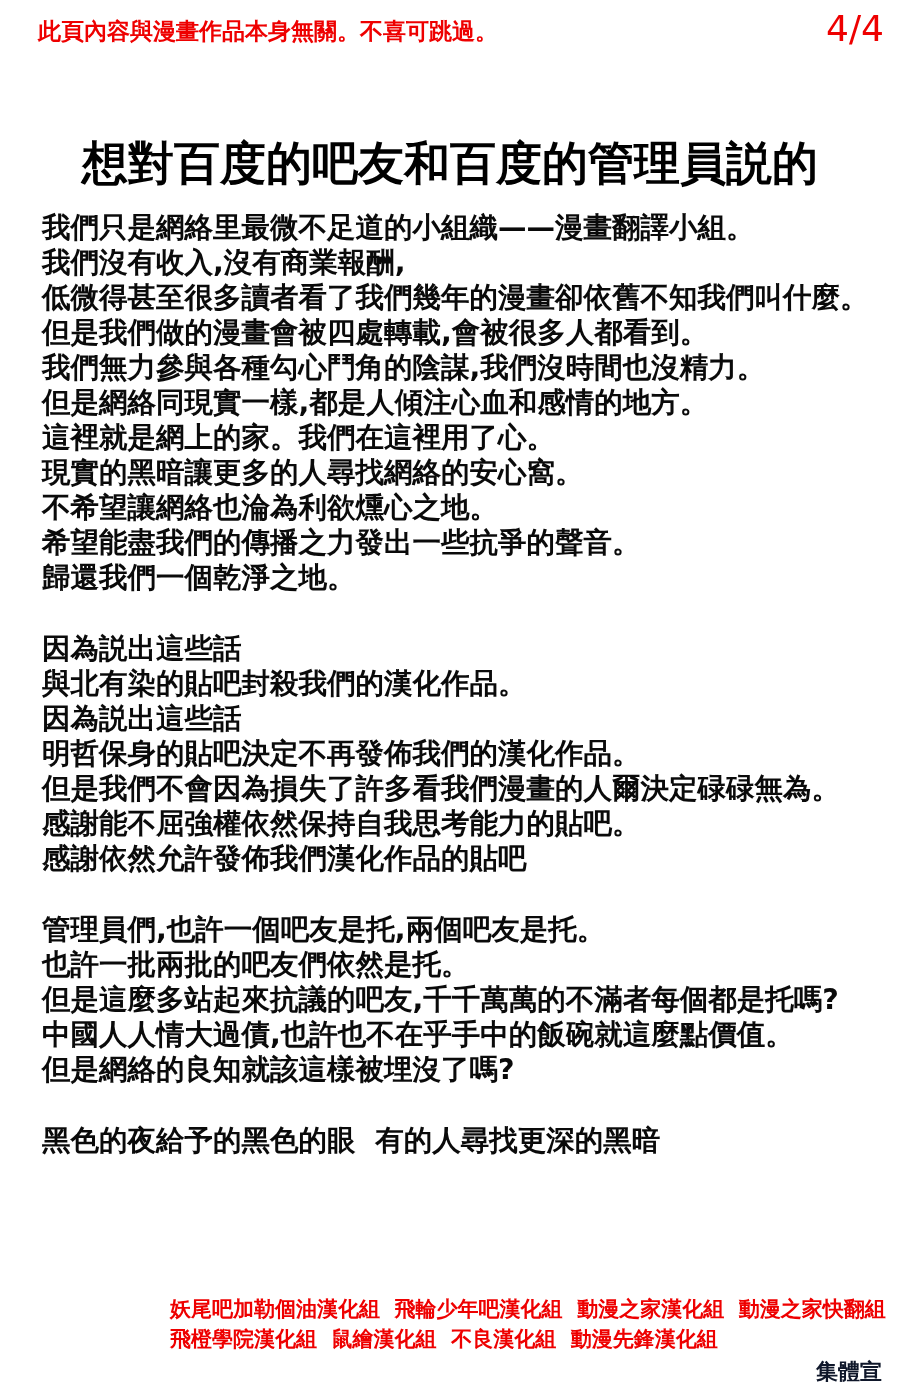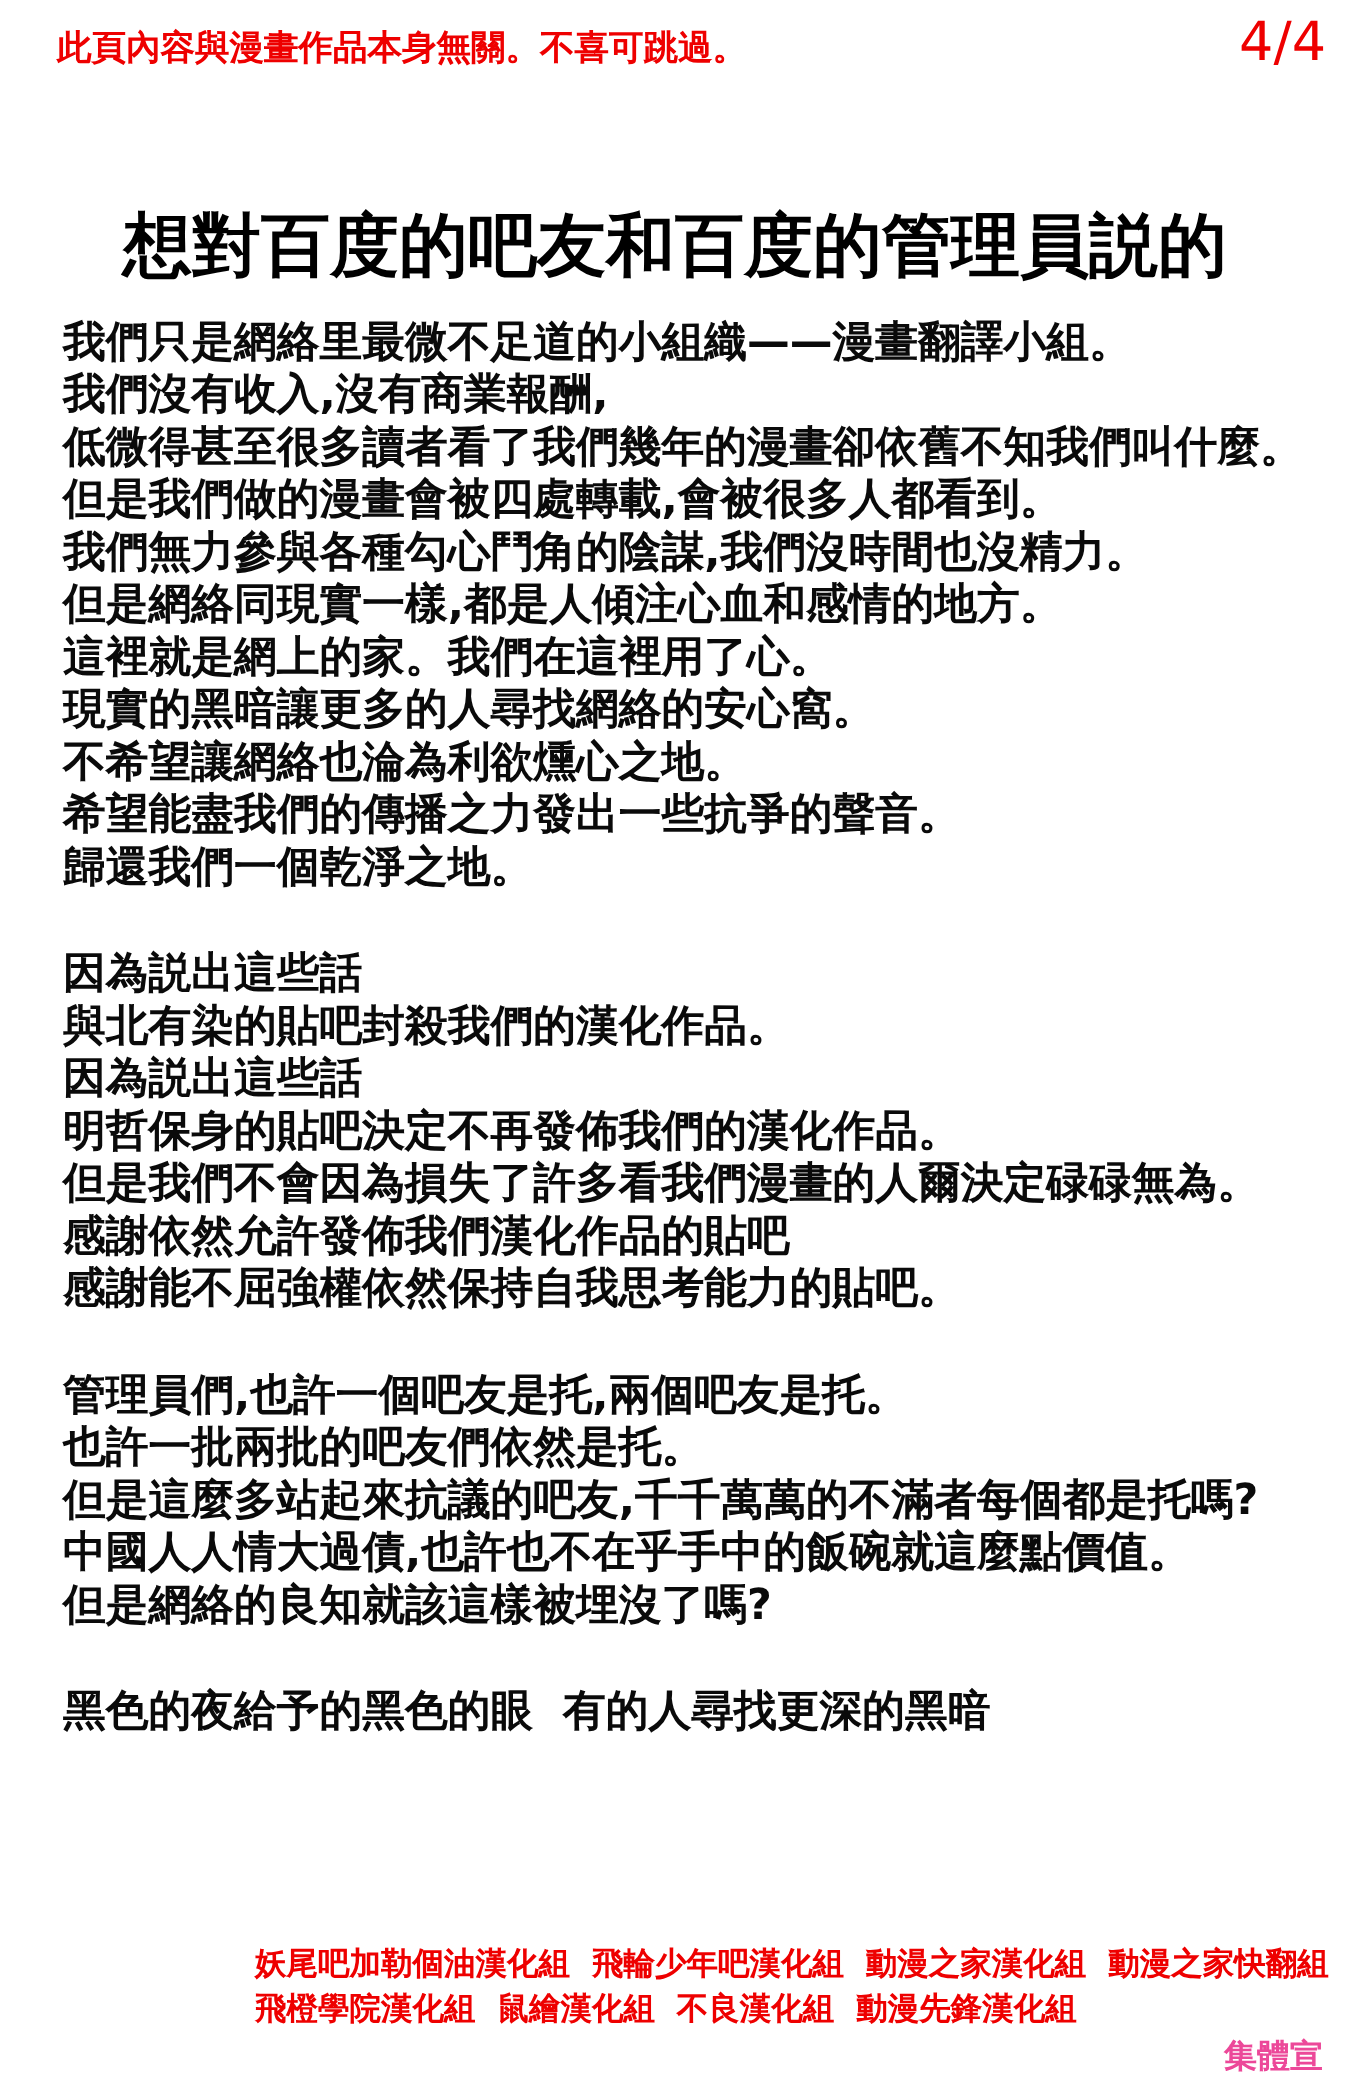--- a/index.html
+++ b/index.html
@@ -80,21 +80,21 @@
     height: 30px;
     white-space: pre;
     color: #ee0000;
   }
   .signature {
     margin-top: 4px;
     text-align: right;
     font-size: 22px;
     font-weight: bold;
     line-height: 28px;
-    color: #ec4899;
+    color: #0f172a;
   }
 </style>
 </head>
 <body>
 
 <div class="page">
 
   <div class="header-notice">此頁內容與漫畫作品本身無關。不喜可跳過。</div>
 
   <div class="page-number">4/4</div>
@@ -116,22 +116,22 @@
       <div class="line">希望能盡我們的傳播之力發出一些抗爭的聲音。</div>
       <div class="line">歸還我們一個乾淨之地。</div>
     </div>
 
     <div class="para">
       <div class="line">因為説出這些話</div>
       <div class="line">與北有染的貼吧封殺我們的漢化作品。</div>
       <div class="line">因為説出這些話</div>
       <div class="line">明哲保身的貼吧決定不再發佈我們的漢化作品。</div>
       <div class="line">但是我們不會因為損失了許多看我們漫畫的人爾決定碌碌無為。</div>
+      <div class="line">感謝能不屈強權依然保持自我思考能力的貼吧。</div>
       <div class="line">感謝依然允許發佈我們漢化作品的貼吧</div>
-      <div class="line">感謝能不屈強權依然保持自我思考能力的貼吧。</div>
     </div>
 
     <div class="para">
       <div class="line">管理員們,也許一個吧友是托,兩個吧友是托。</div>
       <div class="line">也許一批兩批的吧友們依然是托。</div>
       <div class="line">但是這麼多站起來抗議的吧友,千千萬萬的不滿者每個都是托嗎?</div>
       <div class="line">中國人人情大過債,也許也不在乎手中的飯碗就這麼點價值。</div>
       <div class="line">但是網絡的良知就該這樣被埋沒了嗎?</div>
     </div>
 

